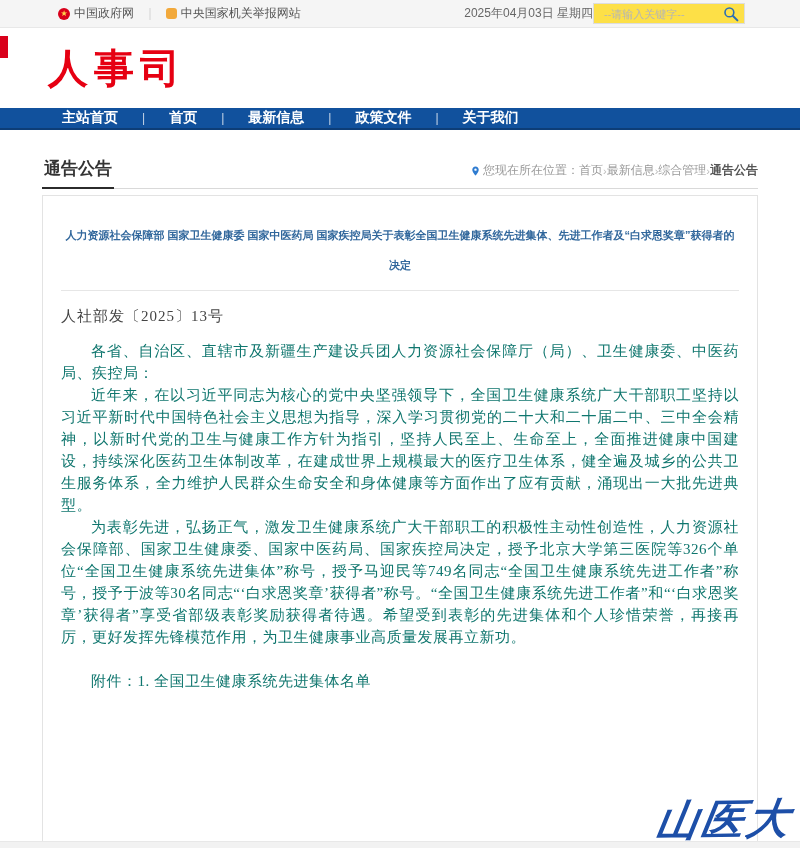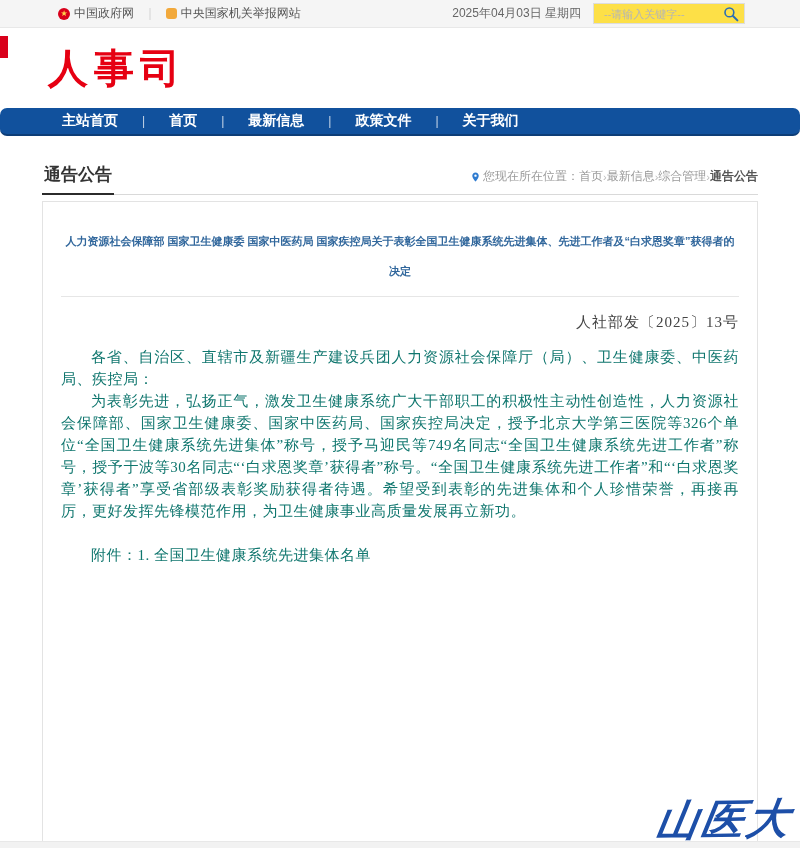--- a/index.html
+++ b/index.html
@@ -6,35 +6,35 @@
   body{width:800px;height:848px;background:#fff;font-family:"Liberation Sans",sans-serif;}
   .page{position:relative;width:800px;height:848px;overflow:hidden;background:#fff;}
 
   
   .topbar{height:28px;background:#f5f5f5;border-bottom:1px solid #e8e8e8;display:flex;justify-content:space-between;align-items:center;padding:0 55px 0 58px;font-size:12px;color:#555;box-sizing:border-box;}
   .topbar-left{display:flex;align-items:center;}
   .toplink{display:inline-flex;align-items:center;gap:4px;color:#555;text-decoration:none;cursor:pointer;}
   .ic-emblem{display:inline-flex;width:12px;height:12px;border-radius:50%;background:#d9001b;color:#ffd24d;font-size:8px;line-height:12px;align-items:center;justify-content:center;}
   .ic-report{display:inline-block;width:11px;height:11px;border-radius:3px;background:#f2a93b;}
   .top-divider{color:#ccc;margin:0 10px;}
-  .topbar-right{display:flex;align-items:center;gap:12px;}
+  .topbar-right{display:flex;align-items:center;gap:0;}
   .date{color:#666;}
   .searchbox{display:flex;align-items:center;background:#fde047;border:1px solid #ddd;height:21px;width:152px;padding:0 5px 0 8px;box-sizing:border-box;}
   .searchbox input{border:none;outline:none;flex:1;font-size:11px;color:#333;min-width:0;background:transparent;font-family:"Liberation Sans",sans-serif;}
   .searchbox input::placeholder{color:#b5b5b5;}
   .search-btn{background:none;border:none;padding:0;margin:0;cursor:pointer;display:flex;align-items:center;}
 
   .red-tab{position:absolute;left:0;top:36px;width:8px;height:22px;background:#d9001b;}
 
   
   .header{height:80px;display:flex;align-items:center;padding-left:48px;background:#fff;}
   .logo{color:#e60012;font-size:40px;font-weight:bold;letter-spacing:6px;cursor:pointer;}
 
   
-  .nav{height:28px;background:#11519d;border-bottom:2px solid #0d3d77;display:flex;align-items:center;padding-left:38px;box-sizing:border-box;border-radius:7px;}
+  .nav{height:22px;background:#11519d;border-bottom:2px solid #0d3d77;display:flex;align-items:center;padding-left:38px;box-sizing:border-box;}
   .nav-item{color:#fff;font-size:14px;font-weight:bold;text-decoration:none;padding:0 24px;cursor:pointer;}
   .nav-sep{color:rgba(255,255,255,.75);font-size:12px;}
 
   
   .content{padding:0 42px;}
   .crumb-row{margin-top:27px;display:flex;justify-content:space-between;align-items:flex-end;border-bottom:1px solid #d9d9d9;}
   .section-title{font-size:17px;font-weight:bold;color:#333;padding:0 2px 7px;border-bottom:2px solid #2b2b2b;margin-bottom:-1px;}
   .crumbs{display:flex;align-items:center;font-size:12px;color:#999;padding-bottom:9px;}
   .crumb{color:#999;text-decoration:none;cursor:pointer;}
   .crumb.current{color:#555;font-weight:bold;}
@@ -44,21 +44,21 @@
   
   .article{margin-top:6px;border:1px solid #e3e3e3;border-bottom:none;padding:16px 18px 30px;min-height:660px;box-sizing:border-box;}
   .art-title{font-size:11px;font-weight:600;color:#31679c;text-align:center;line-height:30px;margin:8px auto 10px;max-width:690px;}
   .meta-row{position:relative;height:26px;}
   .meta-center{text-align:center;font-size:12px;color:#888;line-height:20px;}
   .meta-gap{display:inline-block;width:14px;}
   .tools{position:absolute;right:2px;top:0;display:flex;gap:5px;}
   .tool{width:20px;height:20px;border:1px solid #c9c9c9;background:#ececec;color:#555;font-size:10px;display:flex;align-items:center;justify-content:center;border-radius:2px;padding:0;cursor:pointer;font-family:"Liberation Sans",sans-serif;}
   .tool.faint{border:1px dashed #ddd;background:#fff;color:#ccc;}
   .divider{border-bottom:1px solid #e6e6e6;margin-top:4px;}
-  .doc-number{text-align:right;font-family:"Liberation Serif",serif;font-size:15px;color:#444;margin:16px 0 14px;letter-spacing:1px;}
+  .doc-number{text-align:left;font-family:"Liberation Serif",serif;font-size:15px;color:#444;margin:16px 0 14px;letter-spacing:1px;}
   .para{font-family:"Liberation Serif",serif;font-size:15px;color:#0f766e;line-height:22px;text-indent:2em;text-align:justify;margin:0;letter-spacing:.5px;}
   .attachments{margin-top:22px;}
   .att-first{display:block;}
 
   .watermark{position:absolute;right:8px;top:792px;font-family:"DejaVu Serif",serif;font-style:italic;font-weight:bold;font-size:42px;color:#1d4fa8;transform:skewX(-10deg) rotate(-1deg);letter-spacing:3px;}
   .footer-strip{position:absolute;bottom:0;left:0;right:0;height:6px;background:#f2f2f2;border-top:1px solid #e8e8e8;}
 </style>
 </head>
 <body>
 
@@ -130,20 +130,21 @@
 
     <div class="article">
       <h1 class="art-title">人力资源社会保障部 国家卫生健康委 国家中医药局 国家疾控局关于表彰全国卫生健康系统先进集体、先进工作者及“白求恩奖章”获得者的决定</h1>
 
 
       <div class="divider"></div>
 
       <div class="doc-number">人社部发〔2025〕13号</div>
 
       <p class="para">各省、自治区、直辖市及新疆生产建设兵团人力资源社会保障厅（局）、卫生健康委、中医药局、疾控局：</p>
+      <p class="para">近年来，在以习近平同志为核心的党中央坚强领导下，全国卫生健康系统广大干部职工坚持以习近平新时代中国特色社会主义思想为指导，深入学习贯彻党的二十大和二十届二中、三中全会精神，以新时代党的卫生与健康工作方针为指引，坚持人民至上、生命至上，全面推进健康中国建设，持续深化医药卫生体制改革，在建成世界上规模最大的医疗卫生体系，健全遍及城乡的公共卫生服务体系，全力维护人民群众生命安全和身体健康等方面作出了应有贡献，涌现出一大批先进典型。</p>
       <p class="para">为表彰先进，弘扬正气，激发卫生健康系统广大干部职工的积极性主动性创造性，人力资源社会保障部、国家卫生健康委、国家中医药局、国家疾控局决定，授予北京大学第三医院等326个单位“全国卫生健康系统先进集体”称号，授予马迎民等749名同志“全国卫生健康系统先进工作者”称号，授予于波等30名同志“‘白求恩奖章’获得者”称号。“全国卫生健康系统先进工作者”和“‘白求恩奖章’获得者”享受省部级表彰奖励获得者待遇。希望受到表彰的先进集体和个人珍惜荣誉，再接再厉，更好发挥先锋模范作用，为卫生健康事业高质量发展再立新功。</p>
 
       <div class="attachments">
         <p class="para att-first"><span>附件：</span><span>1. 全国卫生健康系统先进集体名单</span></p>
 
       </div>
     </div>
   </div>
 
   <div class="watermark">山医大</div>

